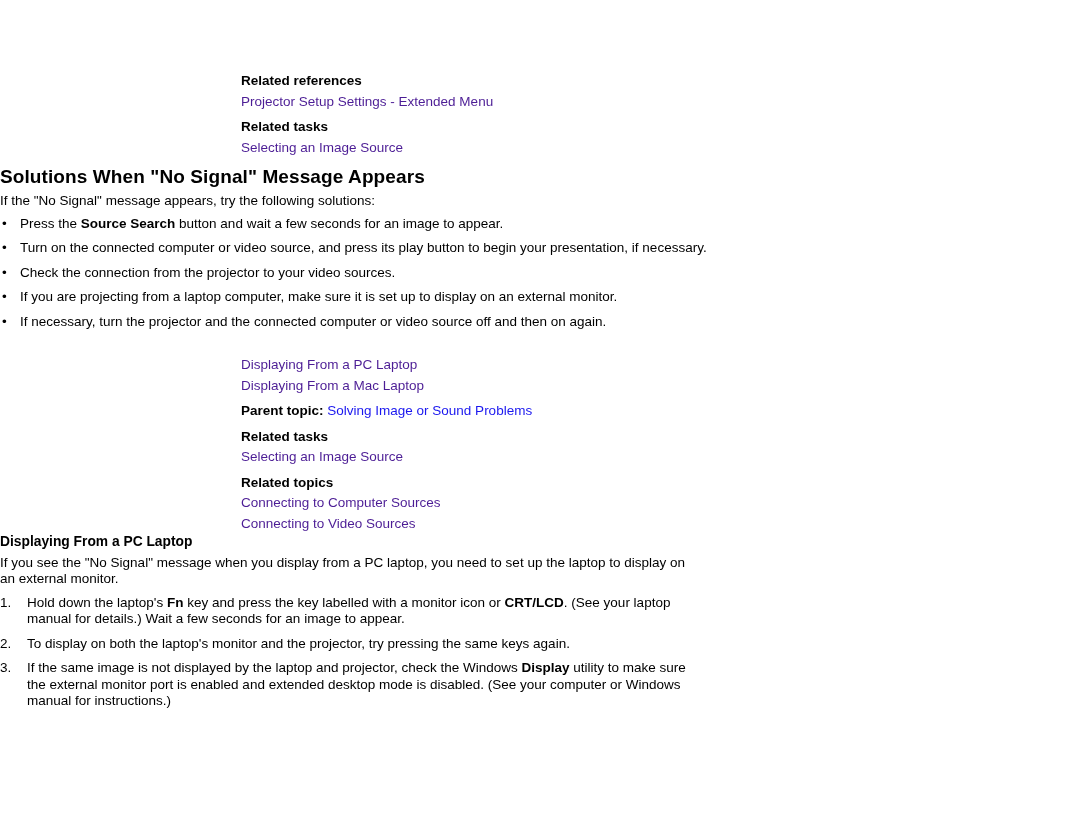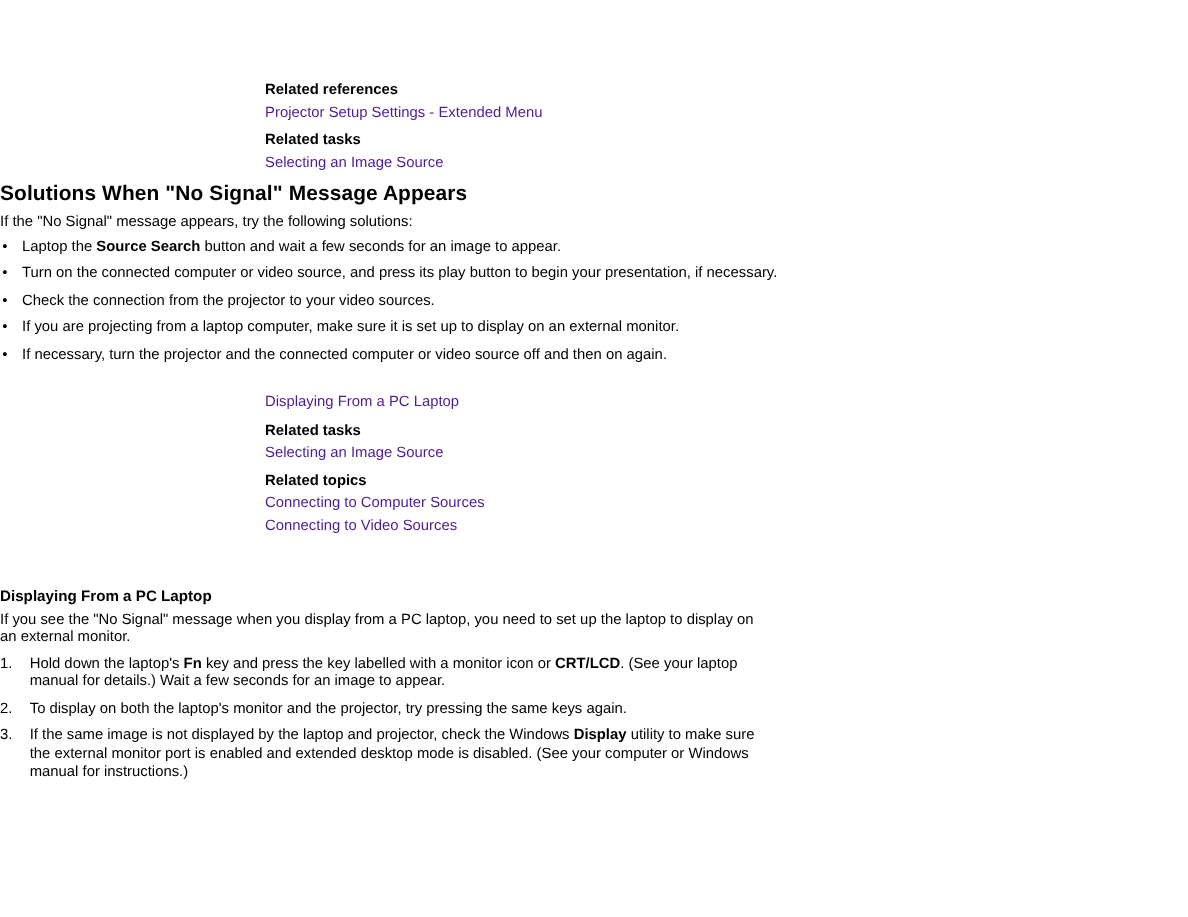--- a/index.html
+++ b/index.html
@@ -171,21 +171,21 @@
   </div>
 
   <div class="block-intro">
     <p class="para indent-1 body-col">If the "No Signal" message appears, try the following solutions:</p>
   </div>
 
   <div class="block-bullets">
     <ul class="bullets indent-1">
       <li>
         <span class="bullet-mark">•</span>
-        <span>Laptop the </span><b>Source Search</b><span> button and wait a few seconds for an image to appear.</span>
+        <span>Press the </span><b>Source Search</b><span> button and wait a few seconds for an image to appear.</span>
       </li>
       <li>
         <span class="bullet-mark">•</span>
         <span>Turn on the connected computer or video source, and press its play button to begin your presentation, if necessary.</span>
       </li>
       <li>
         <span class="bullet-mark">•</span>
         <span>Check the connection from the projector to your video sources.</span>
       </li>
       <li>
@@ -195,21 +195,25 @@
       <li>
         <span class="bullet-mark">•</span>
         <span>If necessary, turn the projector and the connected computer or video source off and then on again.</span>
       </li>
     </ul>
   </div>
 
   <div class="block-links2">
     <div class="indent-1">
       <a class="link">Displaying From a PC Laptop</a>
-
+      <a class="link">Displaying From a Mac Laptop</a>
+
+      <div class="rel-head" style="margin-top:5px;">
+        <span>Parent topic:</span><span> </span><a class="link-inline">Solving Image or Sound Problems</a>
+      </div>
 
       <div class="rel-head" style="margin-top:5px;">Related tasks</div>
       <a class="link">Selecting an Image Source</a>
 
       <div class="rel-head" style="margin-top:5px;">Related topics</div>
       <a class="link">Connecting to Computer Sources</a>
       <a class="link">Connecting to Video Sources</a>
     </div>
   </div>
 

